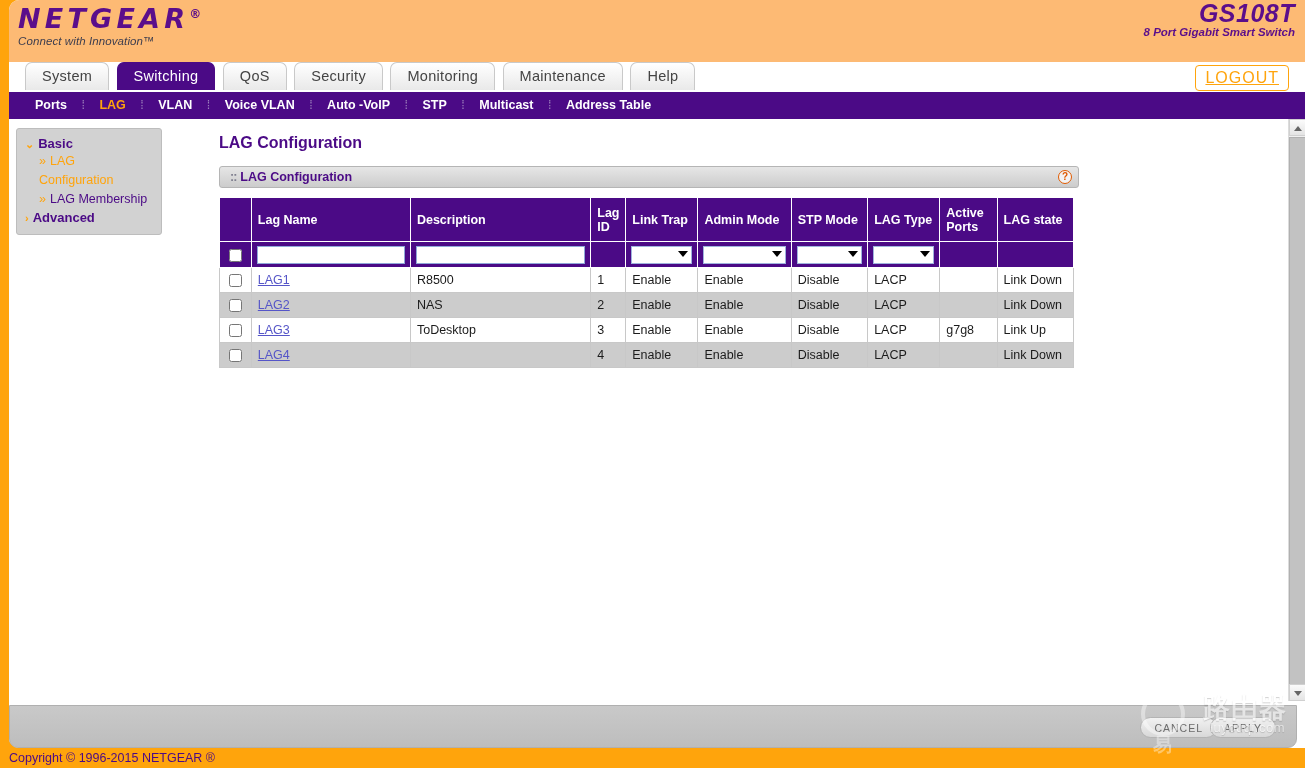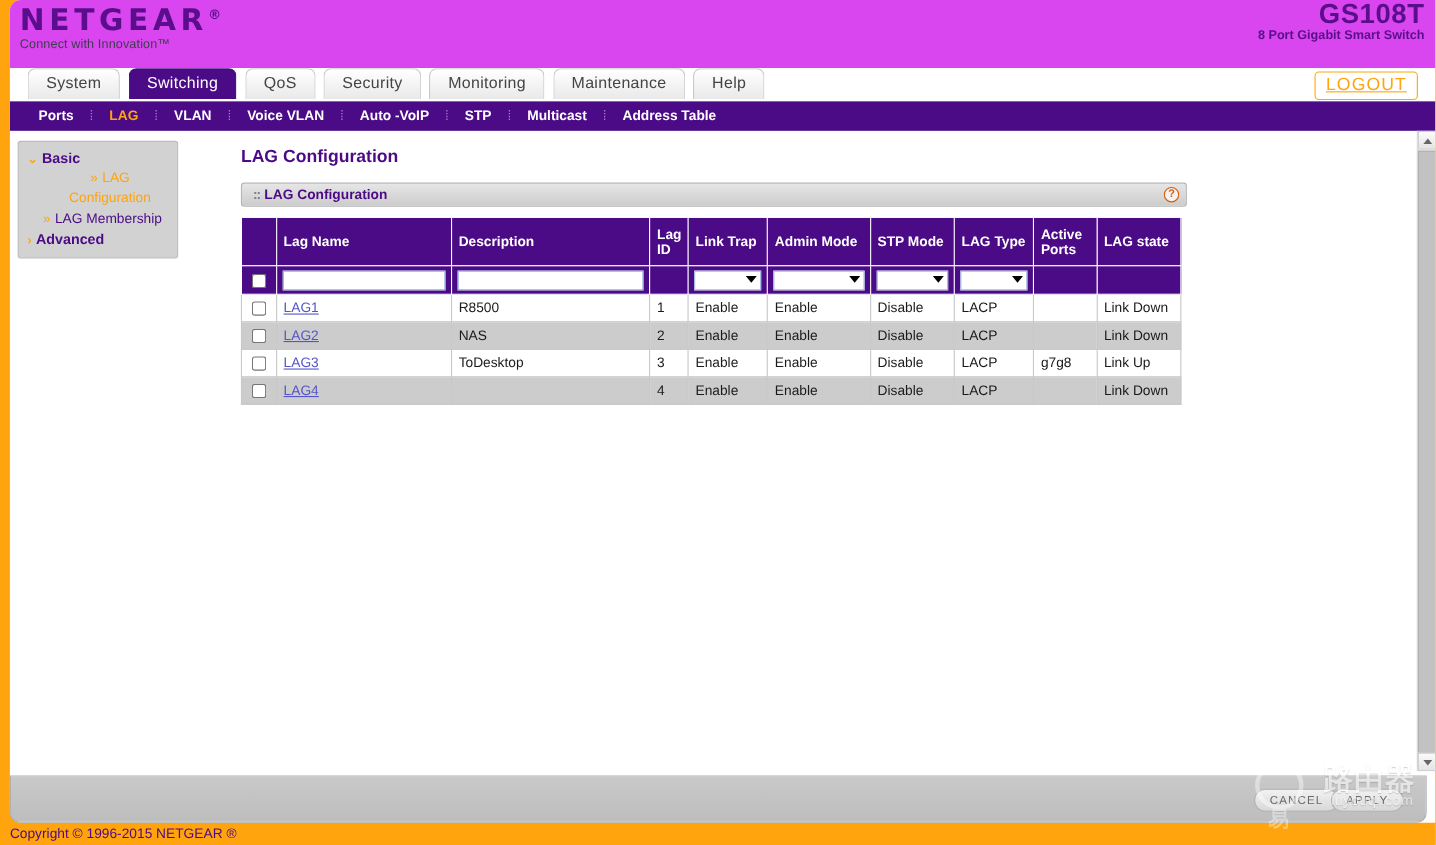--- a/index.html
+++ b/index.html
@@ -27,21 +27,22 @@
     background: #ffffff;
     border-top-left-radius: 10px;
     border-bottom-left-radius: 10px;
     overflow: hidden;
   }
 
   
   #header {
     position: relative;
     height: 62px;
-    background: #d946ef;
+    background: #fdba74;
+    font-style: italic;
   }
   #logo-wrap {
     position: absolute;
     left: 9px; top: 5px;
   }
   .logo-netgear {
     font-family: "DejaVu Sans", sans-serif;
     font-weight: bold;
     font-size: 27px;
     letter-spacing: 4.2px;
@@ -169,21 +170,21 @@
   }
   .sb-group .caret { color: #FFA40C; font-size: 11px; margin-right: 4px; }
   .sb-item {
     padding: 1px 0 1px 22px;
     color: #FFA40C;
     cursor: pointer;
     line-height: 1.35;
   }
   .sb-item .bullet { color: #FFA40C; margin-right: 4px; }
   .sb-item.link { color: #4B0A86; }
-  .sb-item.active { color: #FFA40C; text-align: center; }
+  .sb-item.active { color: #FFA40C; }
 
   
   #main {
     position: absolute;
     left: 200px; top: 0px;
     width: 1060px;
   }
   #page-title {
     font-size: 16px;
     font-weight: bold;

